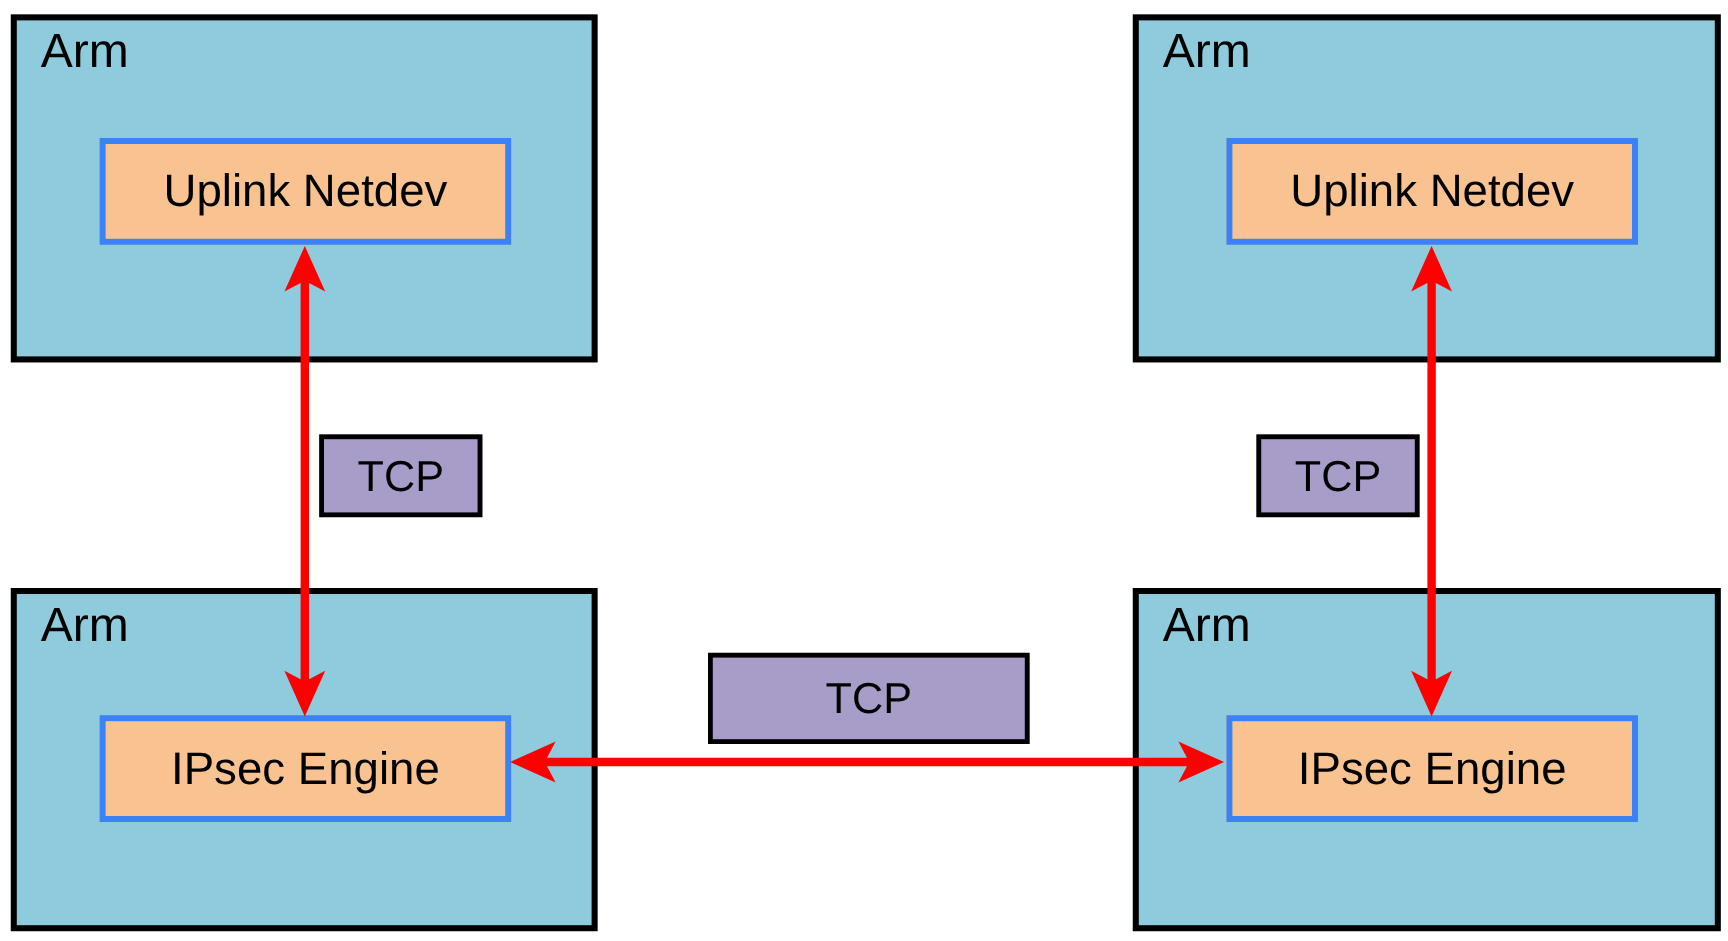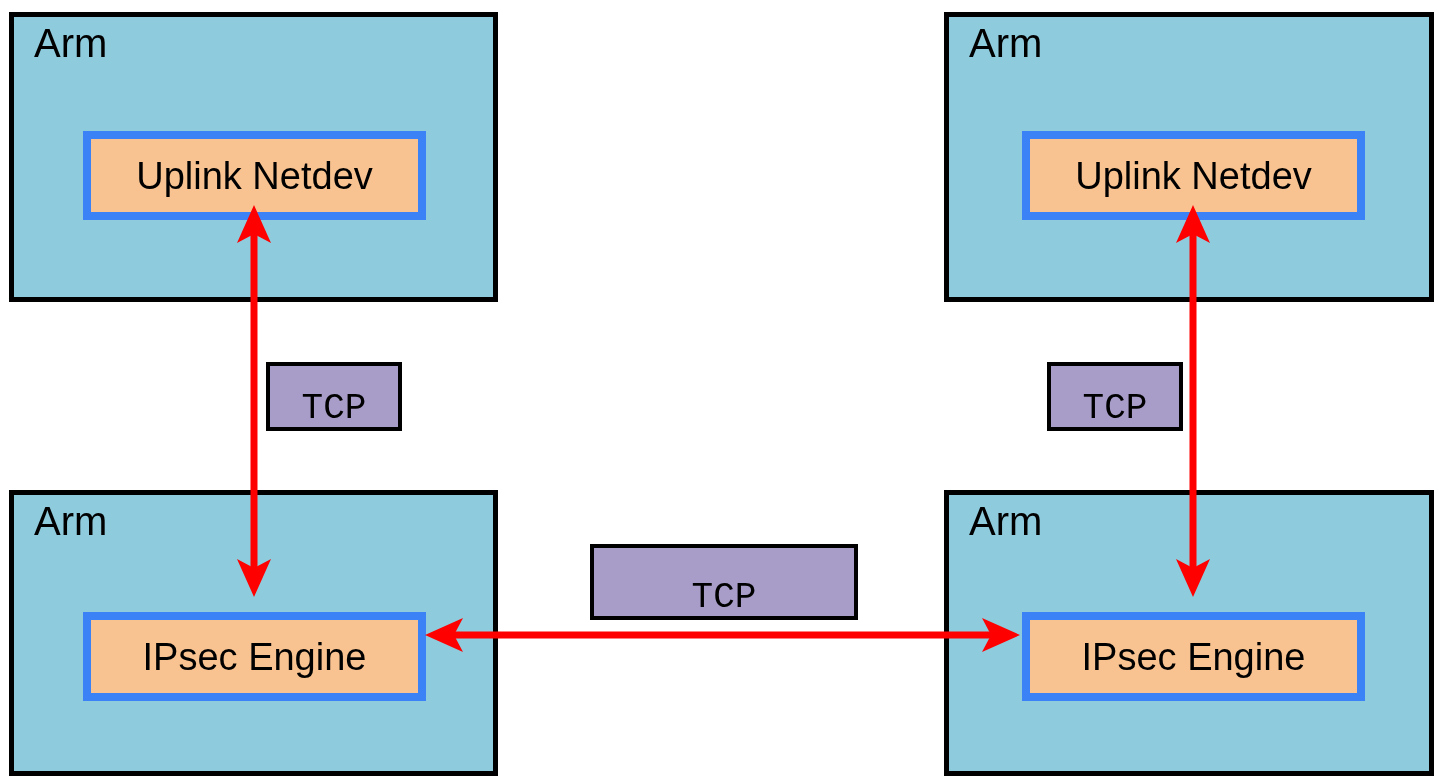--- a/index.html
+++ b/index.html
@@ -33,26 +33,25 @@
     font-size: 40px;
     line-height: 1;
     color: #000000;
     white-space: nowrap;
   }
 
   
   .component-box {
     position: absolute;
     background: #f8c391;
-    border: 8px solid #3b82f6;
+    border: 5px solid #3b82f6;
     box-sizing: border-box;
     display: flex;
     align-items: center;
     justify-content: center;
-    margin-top: 16px;
   }
   .component-label {
     font-size: 38px;
     line-height: 1;
     color: #000000;
     white-space: nowrap;
   }
 
   
   .proto-box {
@@ -60,24 +59,23 @@
     background: #a89cc8;
     border: 4px solid #000000;
     box-sizing: border-box;
     display: flex;
     align-items: stretch;
     z-index: 4;
   }
   .proto-cell {
     flex: 1 1 auto;
     display: flex;
-    align-items: flex-end;
+    align-items: center;
     justify-content: center;
     box-sizing: border-box;
-    font-family: Liberation Mono, monospace;
   }
   .proto-cell + .proto-cell {
     border-left: 4px solid #000000;
   }
   .proto-label {
     font-size: 36px;
     line-height: 1;
     color: #000000;
     white-space: nowrap;
     padding: 0 10px;

